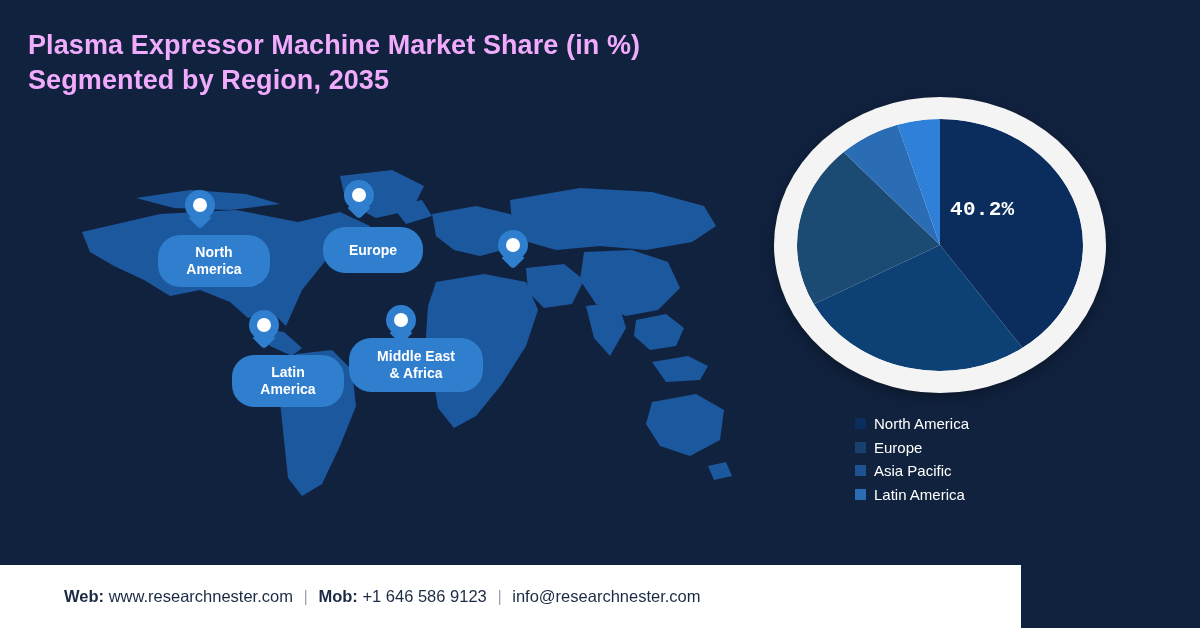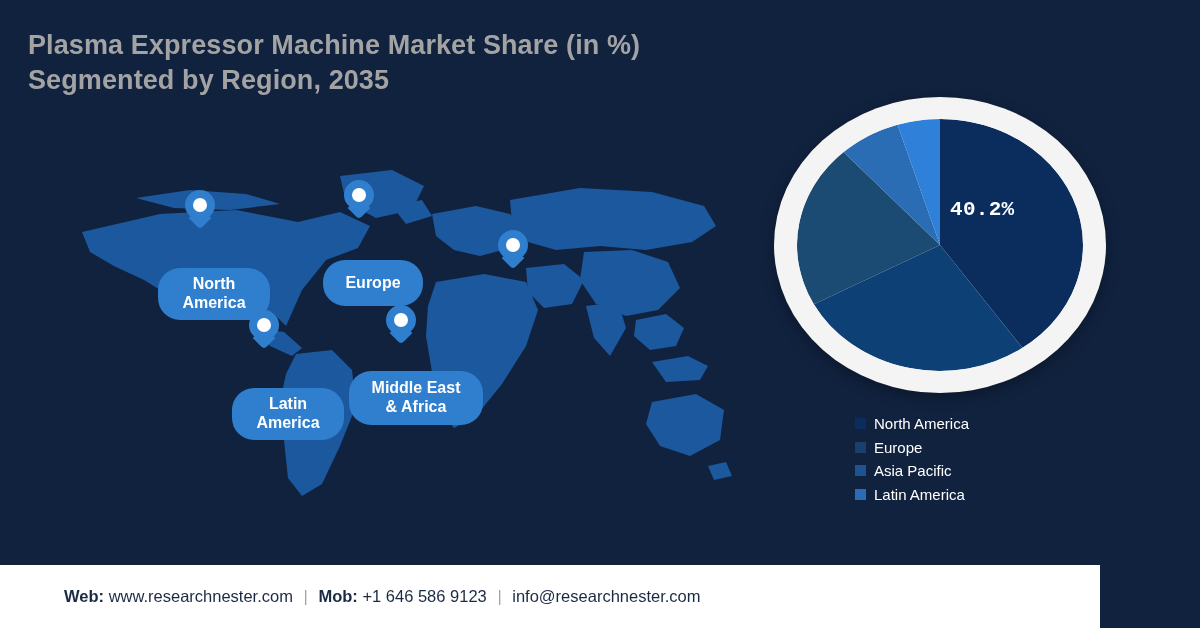--- a/index.html
+++ b/index.html
@@ -6,21 +6,21 @@
   body{
     width:1200px;height:628px;overflow:hidden;
     font-family:"Liberation Sans",sans-serif;
     background:#ffffff;
   }
   #page{position:relative;width:1200px;height:628px;background:#11223f;}
 
   
   #title{
     position:absolute;left:28px;top:28px;width:740px;
-    color:#a3a3a3;font-size:27px;font-weight:bold;line-height:1.30;
+    color:#f0abfc;font-size:27px;font-weight:bold;line-height:1.30;
     letter-spacing:.1px;
   }
 
   
   #map-wrap{position:absolute;left:40px;top:140px;width:700px;height:390px;}
   #map-svg{position:absolute;left:0;top:0;}
 
   .pin{position:absolute;width:30px;height:40px;}
   .pin-head{
     position:absolute;left:0;top:0;width:30px;height:30px;border-radius:50%;
@@ -29,24 +29,24 @@
   .pin-tip{
     position:absolute;left:7px;top:20px;width:16px;height:16px;
     background:#2f7fce;transform:rotate(45deg);border-radius:0 0 4px 0;
   }
   .pin-dot{
     position:absolute;left:8px;top:8px;width:14px;height:14px;border-radius:50%;
     background:#ffffff;
   }
   .pill{
     position:absolute;background:#2f7fce;color:#ffffff;
-    border-radius:22px;font-size:16px;font-weight:bold;
+    border-radius:22px;font-size:14px;font-weight:bold;
     text-align:center;line-height:1.18;
     display:flex;align-items:center;justify-content:center;
-    padding:7px 14px;white-space:pre-line;margin-top:33px;
+    padding:7px 14px;white-space:pre-line;
   }
 
   
   #pie-wrap{position:absolute;left:765px;top:95px;width:350px;height:300px;font-family:Liberation Mono, monospace;}
   #pie-ring{
     position:absolute;left:9px;top:2px;width:332px;height:296px;border-radius:50%;
     background:#f4f4f4;
     box-shadow:0 4px 14px rgba(0,0,0,.35);
   }
   #pie{
@@ -60,21 +60,21 @@
   }
 
   
   #legend{position:absolute;left:855px;top:412px;}
   .legend-row{display:flex;align-items:center;height:23.5px;}
   .legend-swatch{width:11px;height:11px;margin-right:8px;flex:0 0 auto;}
   .legend-text{color:#ffffff;font-size:15px;}
 
   
   #footer{
-    position:absolute;left:0;top:565px;width:1100px;height:63px;background:#ffffff;
+    position:absolute;left:0;top:565px;width:1021px;height:63px;background:#ffffff;
     display:flex;align-items:center;
   }
   #footer-text{
     position:absolute;left:64px;color:#1b2a44;font-size:16.5px;white-space:nowrap;
   }
   #footer-text b{font-weight:bold;}
   #footer-text .sep{color:#9aa3b2;padding:0 6px;}
 
   #logo{position:absolute;left:935px;top:9px;width:215px;height:46px;}
   #logo-mark{position:absolute;left:0;top:9px;width:58px;height:28px;}

